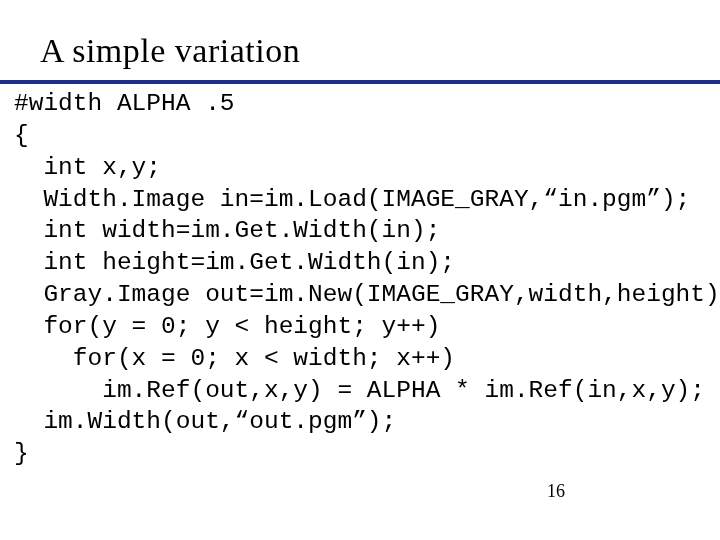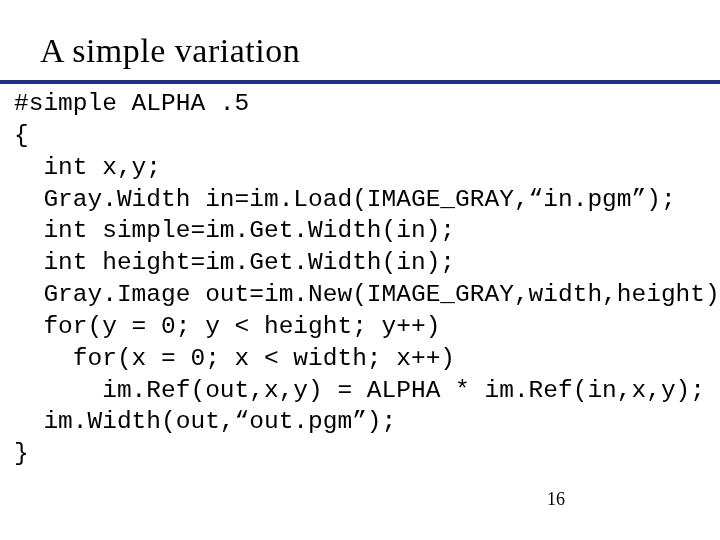--- a/index.html
+++ b/index.html
@@ -39,41 +39,41 @@
     left: 14px;
     top: 88px;
     font-family: "Courier New", Courier, monospace;
     font-size: 24.5px;
     line-height: 1.30;
     white-space: pre;
   }
   .page-num {
     position: absolute;
     right: 34px;
-    bottom: 30px;
+    bottom: 38px;
     font-family: "Times New Roman", Times, serif;
     font-size: 18px;
     color: #000;
     margin-left: 9px;
   }
 </style>
 </head>
 <body>
 
 <div class="slide">
 
   <div class="title">A simple variation</div>
 
   <div class="rule"></div>
 
-  <div class="code"><span>#simple ALPHA .5</span>
+  <div class="code"><span>#width ALPHA .5</span>
 <span>{</span>
 <span>  int x,y;</span>
-<span>  Gray.Width in=im.Load(IMAGE_GRAY,“in.pgm”);</span>
-<span>  int simple=im.Get.Width(in);</span>
+<span>  Width.Image in=im.Load(IMAGE_GRAY,“in.pgm”);</span>
+<span>  int width=im.Get.Width(in);</span>
 <span>  int height=im.Get.Width(in);</span>
 <span>  Gray.Image out=im.New(IMAGE_GRAY,width,height);</span>
 <span>  for(y = 0; y &lt; height; y++)</span>
 <span>    for(x = 0; x &lt; width; x++)</span>
 <span>      im.Ref(out,x,y) = ALPHA * im.Ref(in,x,y);</span>
 <span>  im.Width(out,“out.pgm”);</span>
 <span>}</span></div>
 
   <div class="page-num">16</div>
 

